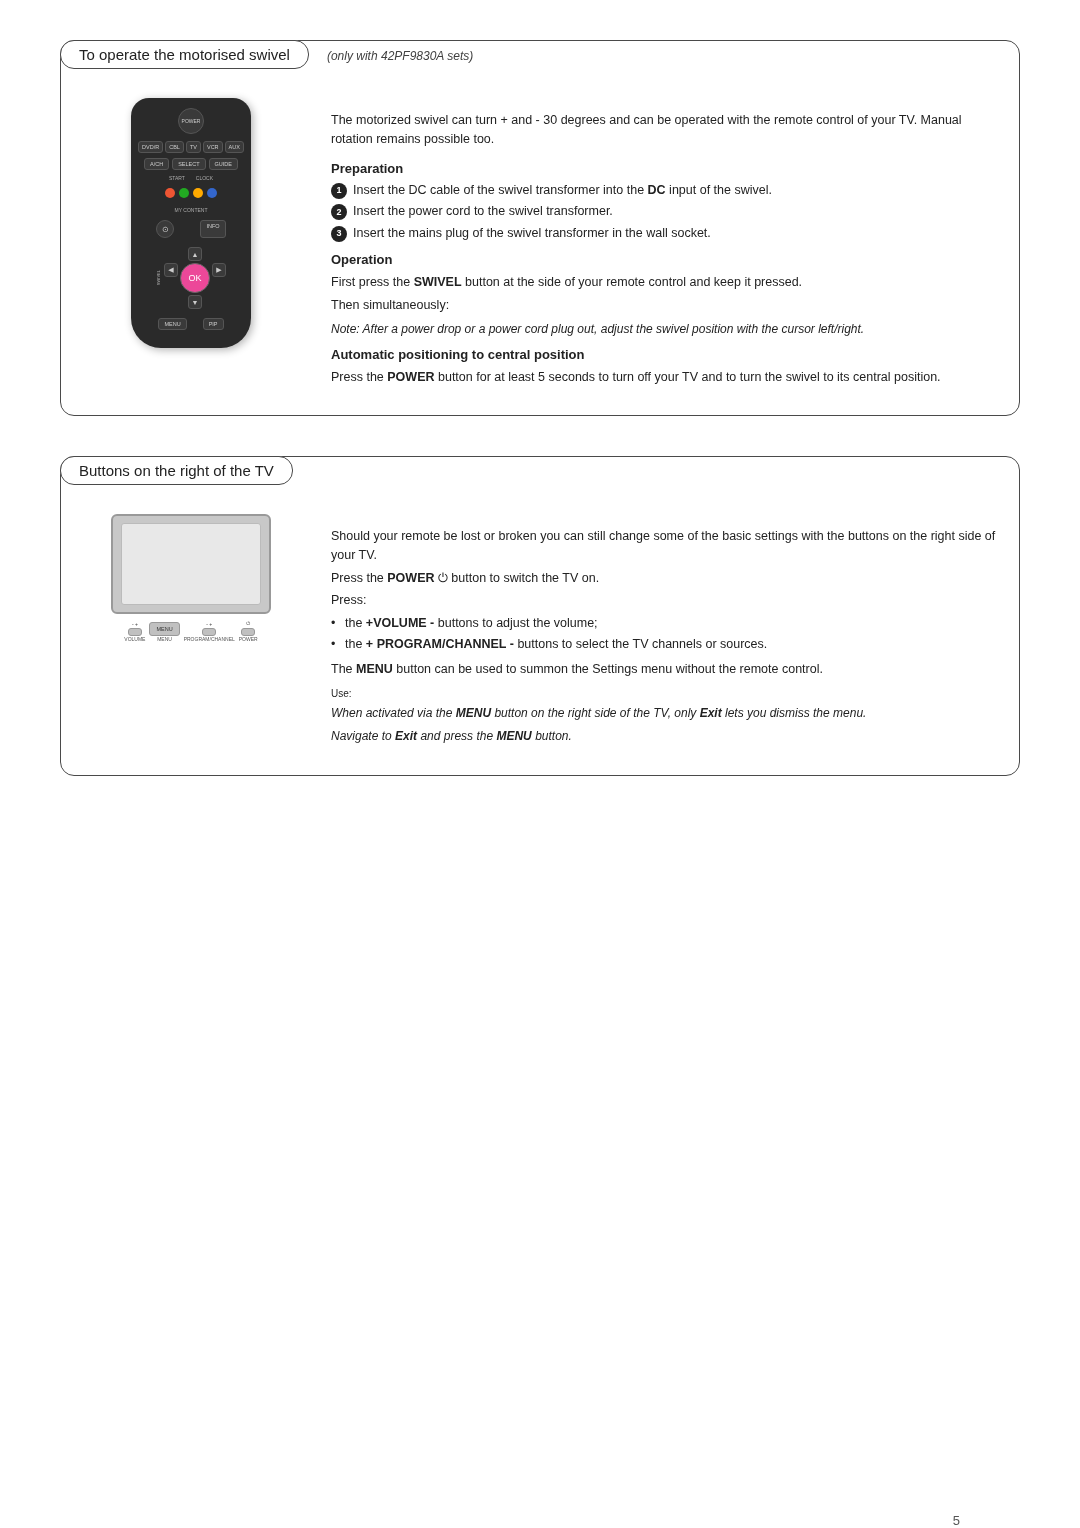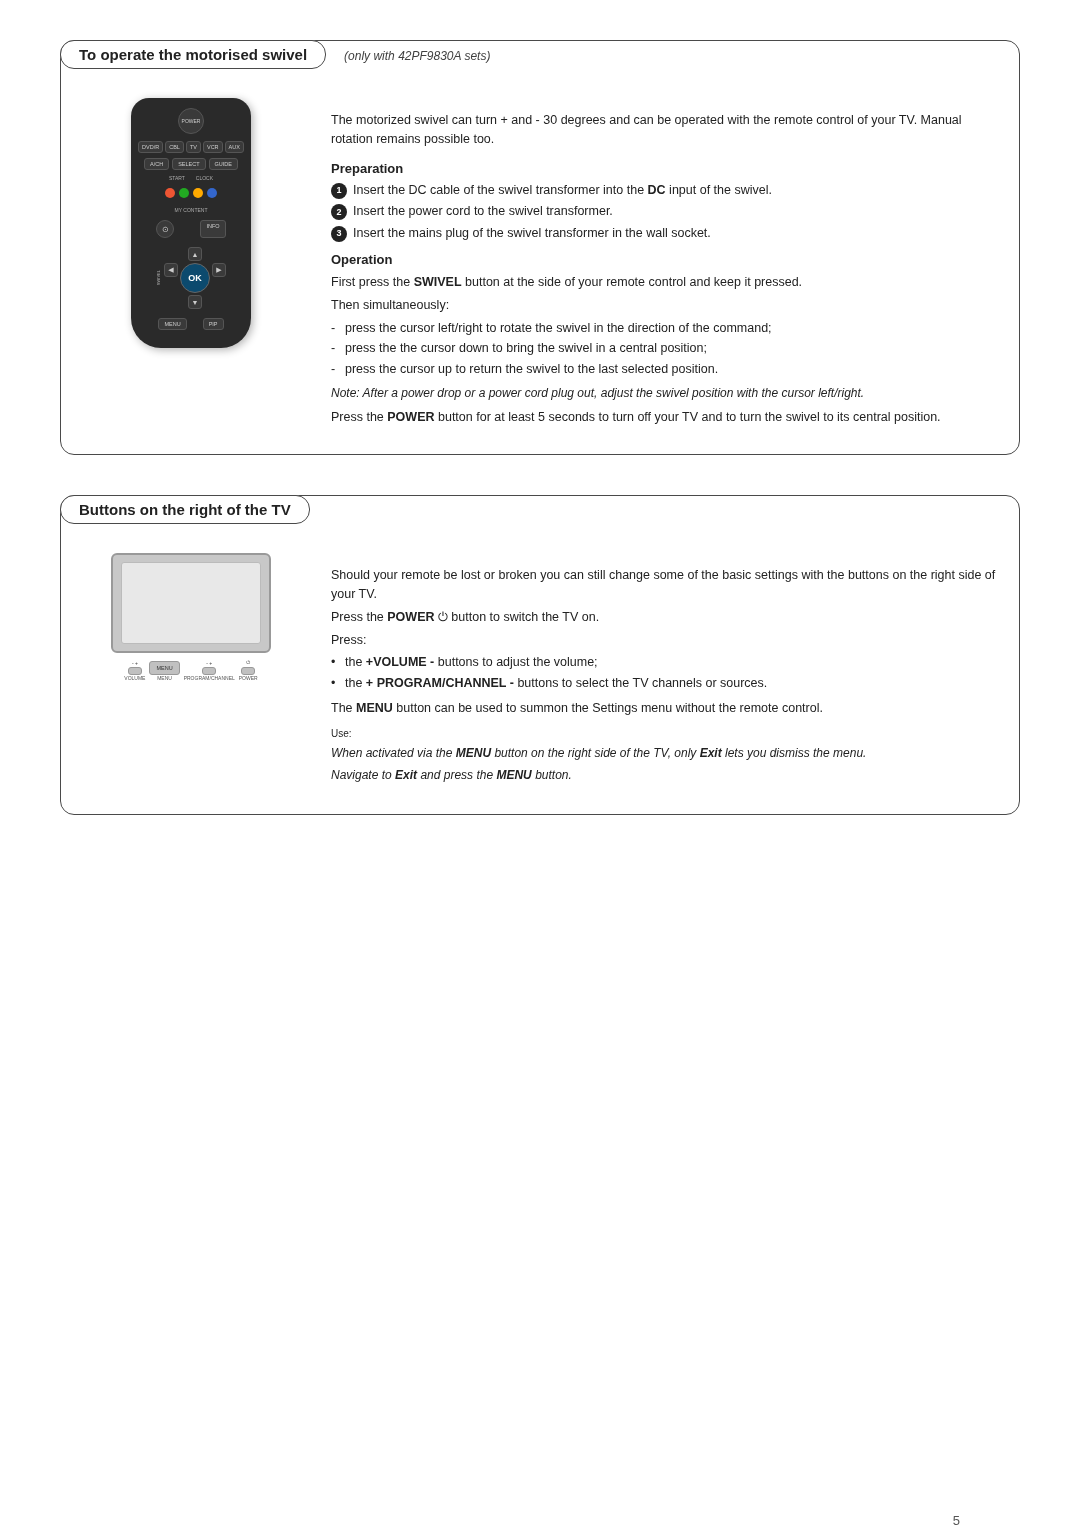--- a/index.html
+++ b/index.html
@@ -19,21 +19,21 @@
       padding: 0;
       margin-bottom: 40px;
     }
 
     .section-title-box {
       background: #fff;
       border: 1.5px solid #4a4a4a;
       border-radius: 14px;
       padding: 5px 18px;
       font-size: 15px;
-      font-weight: bold;
+      font-weight: normal;
       position: relative;
       top: -1px;
       white-space: nowrap;
       margin-left: -1px;
     }
 
     .section-subtitle {
       font-size: 12px;
       font-style: italic;
       color: #404040;
@@ -137,31 +137,31 @@
       margin: 2px 0;
     }
 
     .color-dot {
       width: 10px;
       height: 10px;
       border-radius: 50%;
     }
 
     .remote-ok-btn {
-      background: #0c4a6e;
+      background: #ec4899;
       border: 1px solid #666;
       border-radius: 50%;
       width: 30px;
       height: 30px;
       display: flex;
       align-items: center;
       justify-content: center;
       color: #fff;
       font-size: 9px;
-      font-weight: bold;
+      font-weight: normal;
     }
 
     .remote-arrow-btn {
       background: #3a3a3a;
       border: 1px solid #555;
       border-radius: 3px;
       width: 14px;
       height: 14px;
       display: flex;
       align-items: center;
@@ -510,27 +510,23 @@
           </li>
           <li>
             <span class="num-circle">3</span>
             <span>Insert the mains plug of the swivel transformer in the wall socket.</span>
           </li>
         </ul>
 
         <div class="content-section-heading">Operation</div>
         <p class="op-text">First press the <strong>SWIVEL</strong> button at the side of your remote control and keep it pressed.</p>
         <p class="op-text">Then simultaneously:</p>
-        <ul class="bullet-list">
-          <li>press the cursor left/right to rotate the swivel in the direction of the command;</li>
-          <li>press the the cursor down to bring the swivel in a central position;</li>
-          <li>press the cursor up to return the swivel to the last selected position.</li>
-        </ul>
         <p class="note-italic">Note: After a power drop or a power cord plug out, adjust the swivel position with the cursor left/right.</p>
 
+        <div class="content-section-heading">Automatic positioning to central position</div>
         <p class="op-text">Press the <strong>POWER</strong> button for at least 5 seconds to turn off your TV and to turn the swivel to its central position.</p>
       </div>
     </div>
   </div>
 
   <div class="section">
     <div class="section-header-wrap">
       <div class="section-title-box">Buttons on the right of the TV</div>
     </div>
     <div class="section-body">

